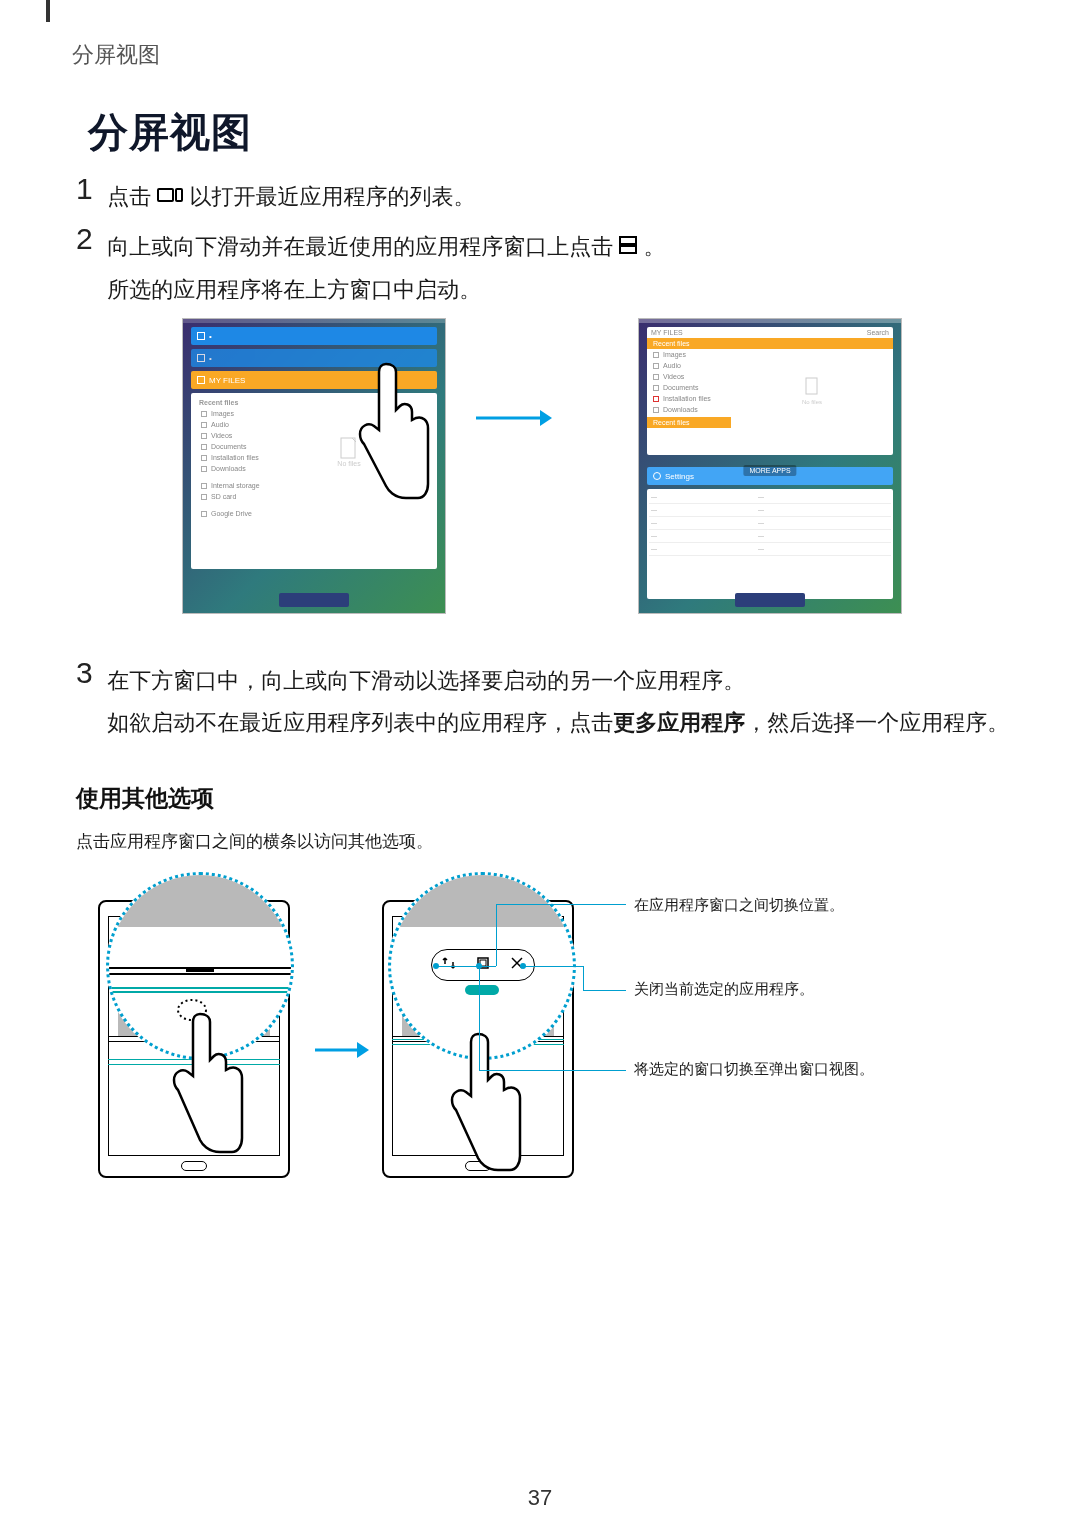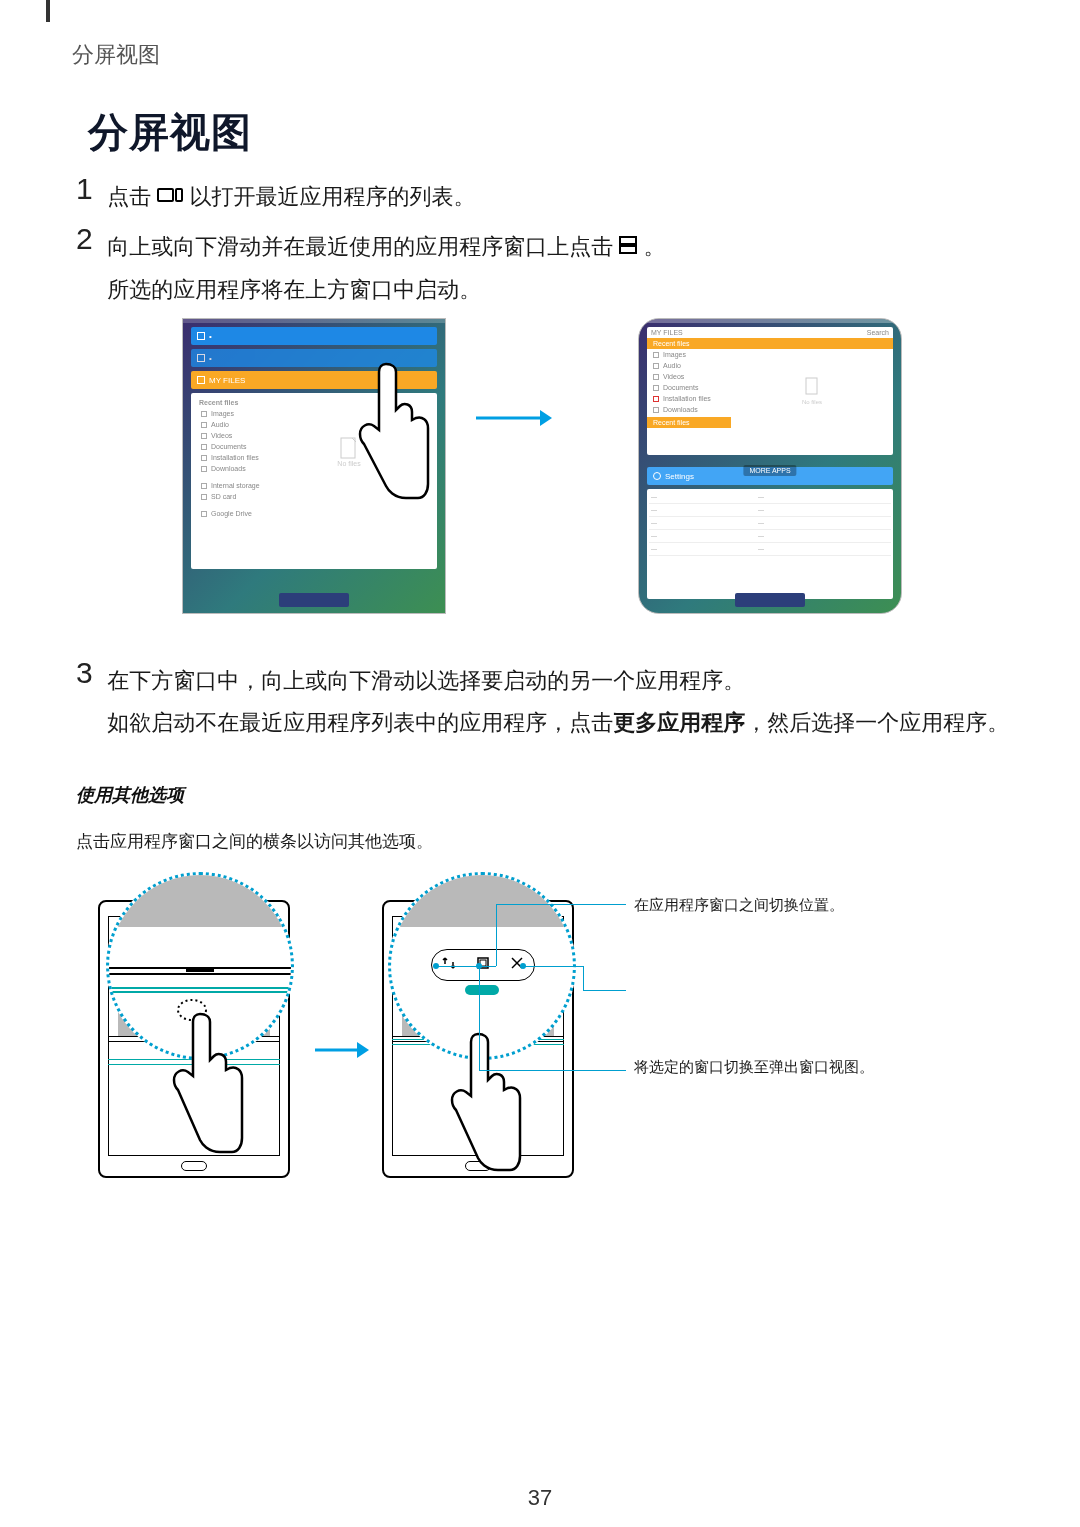--- a/index.html
+++ b/index.html
@@ -51,21 +51,21 @@
     position: absolute; left: 182px; top: 318px;
     width: 720px; height: 296px;
   }
   .tablet-shot {
     position: absolute; width: 264px; height: 296px;
     border: 1px solid #bbb;
     background: linear-gradient(135deg,#3a2d6e 0%, #2f7a7d 60%, #3d8f52 100%);
     overflow: hidden;
   }
   .tablet-shot.left { left: 0; }
-  .tablet-shot.right { right: 0; border-radius: 21px; }
+  .tablet-shot.right { right: 0; }
   .shot-topbar { height: 4px; background: rgba(255,255,255,.2); }
   .shot-row {
     margin: 4px 8px; height: 18px;
     background: rgba(255,255,255,.9);
     border-radius: 2px;
     font-size: 8px; color: #888; padding: 3px 6px;
     overflow: hidden;
     display: flex; align-items: center; gap: 4px;
   }
   .shot-row.blue { background: #1e88e5; color: #fff; }
@@ -100,21 +100,21 @@
   .hand1 {
     position: absolute; left: 162px; top: 40px; pointer-events:none;
   }
   .fig-arrow {
     position: absolute; left: 292px; top: 88px;
   }
 
   
   .sub-title {
     position: absolute; left: 76px; top: 783px;
-    font-size: 18px; font-weight: 700; color: #111; font-style: italic;
+    font-size: 23px; font-weight: 700; color: #111;
   }
   .sub-text {
     position: absolute; left: 76px; top: 827px;
     font-size: 17px; line-height: 1.8;
   }
 
   
   .fig2 {
     position: absolute; left: 98px; top: 878px;
     width: 882px; height: 320px;
@@ -161,21 +161,21 @@
     width:28px;height:4px;background:#000;}
   .hand2 { position:absolute; }
   .hand2.l { left: 54px; top: 112px; }
   .hand2.r { left: 332px; top: 152px; }
   .leader { position:absolute; height:0; border-top:1px solid #009fcf; }
   .leader-v { position:absolute; width:0; border-left:1px solid #009fcf; }
   .leader-dot { position:absolute;width:6px;height:6px;border-radius:50%;background:#009fcf;}
   .callout { position:absolute; font-size:15px; line-height:1.5; left:536px; width:300px;}
   .callout.c1{ top: 16px;}
   .callout.c2{ top: 100px;}
-  .callout.c3{ top: 180px; font-family: Liberation Mono, monospace;}
+  .callout.c3{ top: 180px;}
   .pill-menu {
     position:absolute; left:40px; top:74px;
     width:104px;height:32px;border:1.5px solid #000;border-radius:16px;
     background:#fff;display:flex;align-items:center;justify-content:space-around;
   }
   .pill-menu .pi{width:20px;text-align:center;}
   .pill-handle{position:absolute;left:50%;top:110px;transform:translateX(-50%);
     width:34px;height:10px;background:#00a9a7;border-radius:5px;}
 
   .fig2-arrow { position:absolute; left:215px; top:160px; }
@@ -460,16 +460,17 @@
   <div class="leader-dot" style="left:422px;top:85px;"></div>
   <div class="leader" style="left:425px;top:88px;width:60px;"></div>
   <div class="leader-v" style="left:485px;top:88px;height:24px;"></div>
   <div class="leader" style="left:485px;top:112px;width:43px;"></div>
 
   <div class="leader-dot" style="left:378px;top:85px;"></div>
   <div class="leader-v" style="left:381px;top:88px;height:104px;"></div>
   <div class="leader" style="left:381px;top:192px;width:147px;"></div>
 
   <div class="callout c1">在应用程序窗口之间切换位置。</div>
+  <div class="callout c2">关闭当前选定的应用程序。</div>
   <div class="callout c3">将选定的窗口切换至弹出窗口视图。</div>
 </div>
 
 <div class="page-num">37</div>
 
 </body></html>

